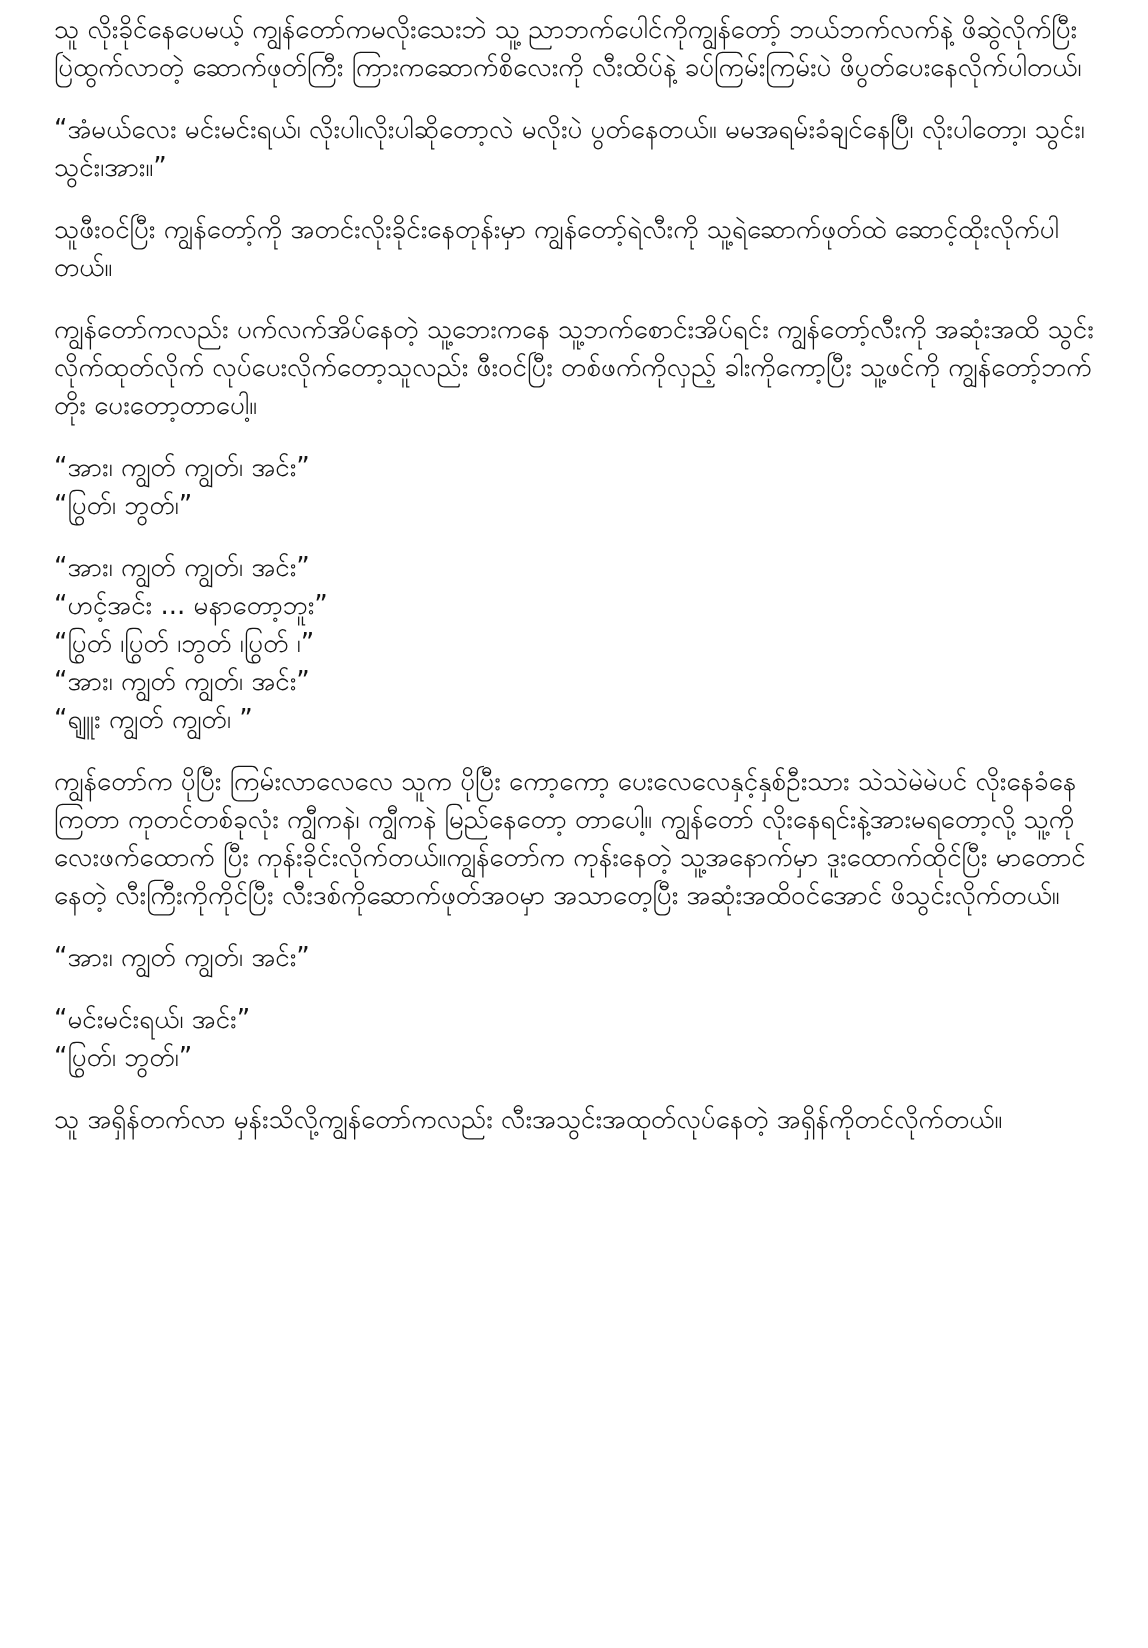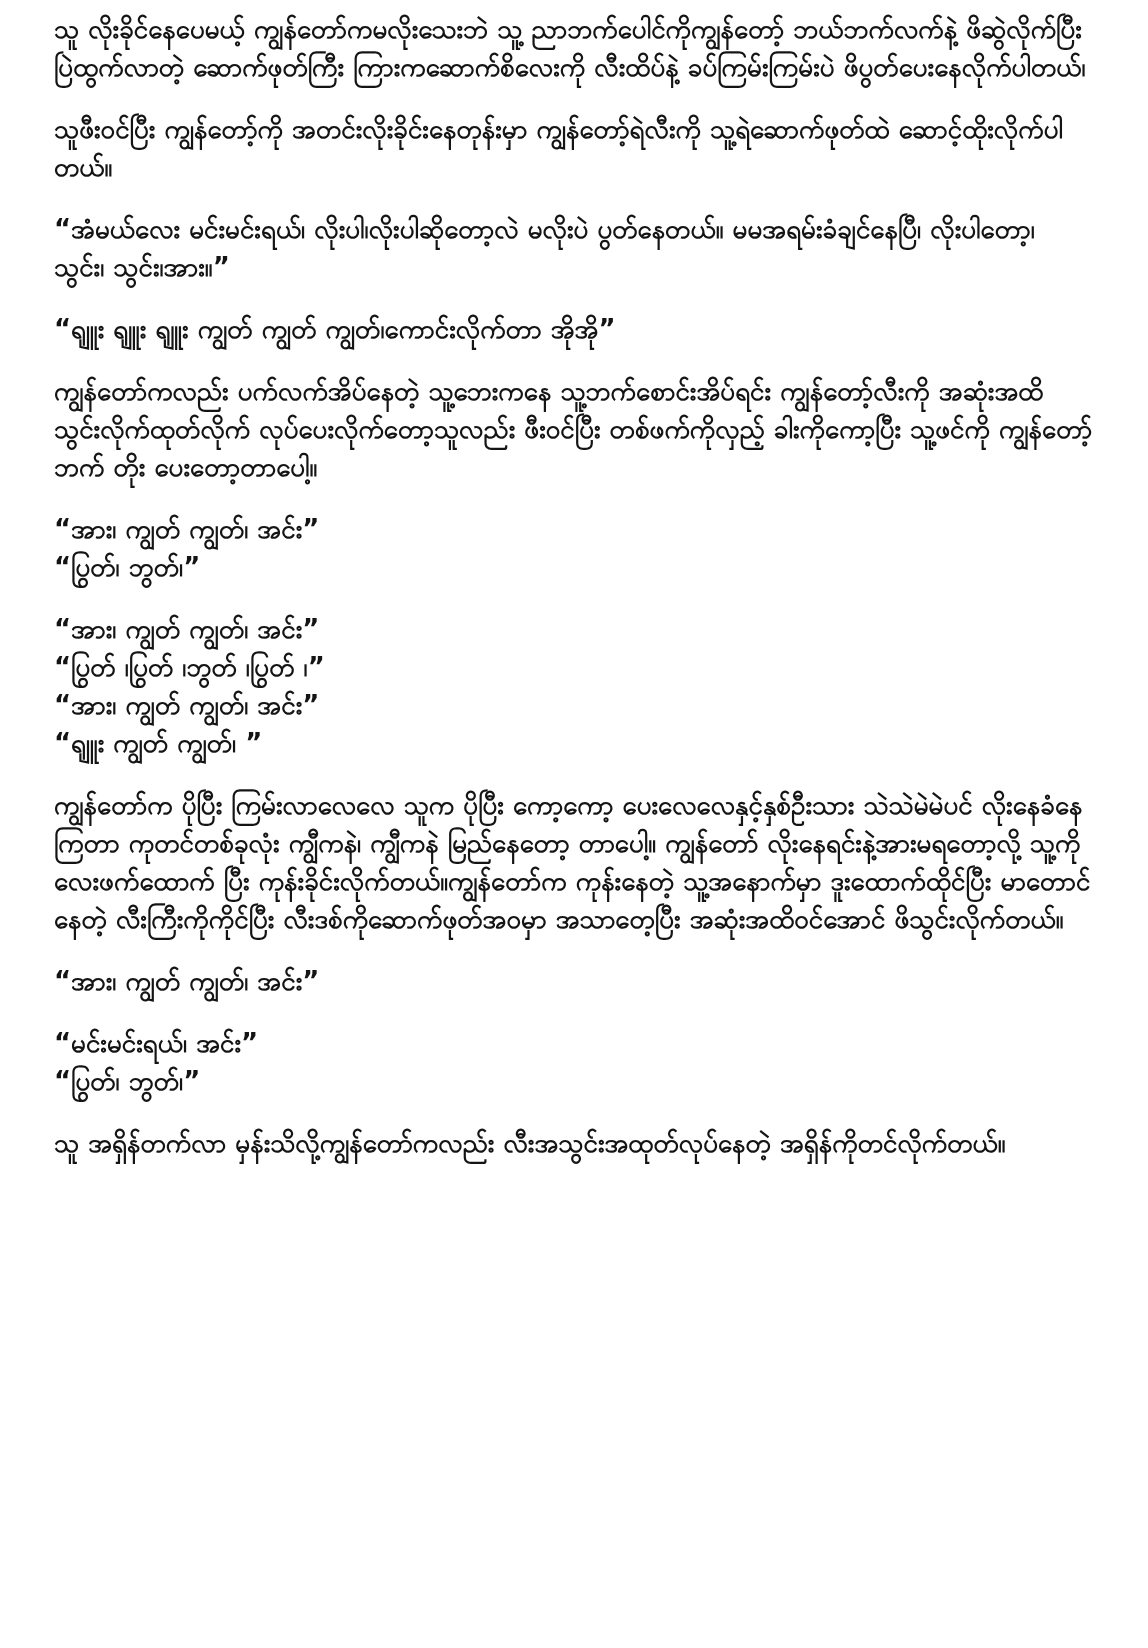--- a/index.html
+++ b/index.html
@@ -14,59 +14,56 @@
     background: #ffffff;
     color: #141414;
     padding: 10px 54px 40px 54px;
     font-family: "DejaVu Sans", "Liberation Sans", sans-serif;
     font-size: 26px;
     line-height: 38px;
     text-align: left;
   }
   .block {
     margin: 0 0 24px 0;
-    font-weight: bold;
   }
   .block:last-child {
     margin-bottom: 0;
   }
   .line {
     margin: 0;
     padding: 0;
     white-space: pre-wrap;
   }
   .narrative .line { }
   .dialogue .line { }
 </style>
 </head>
 <body>
 
 <div class="page">
   <div id="document-content">
       <div class="block narrative">
         <p class="line">သူ လိုးခိုင်နေပေမယ့် ကျွန်တော်ကမလိုးသေးဘဲ သူ့ ညာဘက်ပေါင်ကိုကျွန်တော့် ဘယ်ဘက်လက်နဲ့ ဖိဆွဲလိုက်ပြီး ပြဲထွက်လာတဲ့ ဆောက်ဖုတ်ကြီး ကြားကဆောက်စိလေးကို လီးထိပ်နဲ့ ခပ်ကြမ်းကြမ်းပဲ ဖိပွတ်ပေးနေလိုက်ပါတယ်၊</p>
       </div>
-      <div class="block narrative">
-        <p class="line">သူဖီးဝင်ပြီး ကျွန်တော့်ကို အတင်းလိုးခိုင်းနေတုန်းမှာ ကျွန်တော့်ရဲလီးကို သူ့ရဲဆောက်ဖုတ်ထဲ ဆောင့်ထိုးလိုက်ပါတယ်။</p>
-      </div>
       <div class="block dialogue">
         <p class="line">“အံမယ်လေး မင်းမင်းရယ်၊ လိုးပါ၊လိုးပါဆိုတော့လဲ မလိုးပဲ ပွတ်နေတယ်။ မမအရမ်းခံချင်နေပြီ၊ လိုးပါတော့၊ သွင်း၊ သွင်း၊အား။”</p>
       </div>
-      <div class="block dialogue">
-        <p class="line">“ရျူး ရျူး ရျူး ကျွတ် ကျွတ် ကျွတ်၊ကောင်းလိုက်တာ အိုအို”</p>
+      <div class="block narrative">
+        <p class="line">သူဖီးဝင်ပြီး ကျွန်တော့်ကို အတင်းလိုးခိုင်းနေတုန်းမှာ ကျွန်တော့်ရဲလီးကို သူ့ရဲဆောက်ဖုတ်ထဲ ဆောင့်ထိုးလိုက်ပါတယ်။</p>
       </div>
       <div class="block narrative">
         <p class="line">ကျွန်တော်ကလည်း ပက်လက်အိပ်နေတဲ့ သူ့ဘေးကနေ သူ့ဘက်စောင်းအိပ်ရင်း ကျွန်တော့်လီးကို အဆုံးအထိ သွင်းလိုက်ထုတ်လိုက် လုပ်ပေးလိုက်တော့သူလည်း ဖီးဝင်ပြီး တစ်ဖက်ကိုလှည့် ခါးကိုကော့ပြီး သူ့ဖင်ကို ကျွန်တော့်ဘက် တိုး ပေးတော့တာပေါ့။</p>
       </div>
       <div class="block dialogue">
         <p class="line">“အား၊ ကျွတ် ကျွတ်၊ အင်း”</p>
         <p class="line">“ပြွတ်၊ ဘွတ်၊”</p>
       </div>
       <div class="block dialogue">
         <p class="line">“အား၊ ကျွတ် ကျွတ်၊ အင်း”</p>
+        <p class="line">“ဟင့်အင်း ... မနာတော့ဘူး”</p>
         <p class="line">“ပြွတ် ၊ပြွတ် ၊ဘွတ် ၊ပြွတ် ၊”</p>
         <p class="line">“အား၊ ကျွတ် ကျွတ်၊ အင်း”</p>
         <p class="line">“ရျူး ကျွတ် ကျွတ်၊ ”</p>
       </div>
       <div class="block narrative">
         <p class="line">ကျွန်တော်က ပိုပြီး ကြမ်းလာလေလေ သူက ပိုပြီး ကော့ကော့ ပေးလေလေနှင့်နှစ်ဦးသား သဲသဲမဲမဲပင် လိုးနေခံနေကြတာ ကုတင်တစ်ခုလုံး ကျွီကနဲ၊ ကျွီကနဲ မြည်နေတော့ တာပေါ့။ ကျွန်တော် လိုးနေရင်းနဲ့အားမရတော့လို့ သူ့ကို လေးဖက်ထောက် ပြီး ကုန်းခိုင်းလိုက်တယ်။ကျွန်တော်က ကုန်းနေတဲ့ သူ့အနောက်မှာ ဒူးထောက်ထိုင်ပြီး မာတောင်နေတဲ့ လီးကြီးကိုကိုင်ပြီး လီးဒစ်ကိုဆောက်ဖုတ်အဝမှာ အသာတေ့ပြီး အဆုံးအထိဝင်အောင် ဖိသွင်းလိုက်တယ်။</p>
       </div>
       <div class="block dialogue">
         <p class="line">“အား၊ ကျွတ် ကျွတ်၊ အင်း”</p>
       </div>

